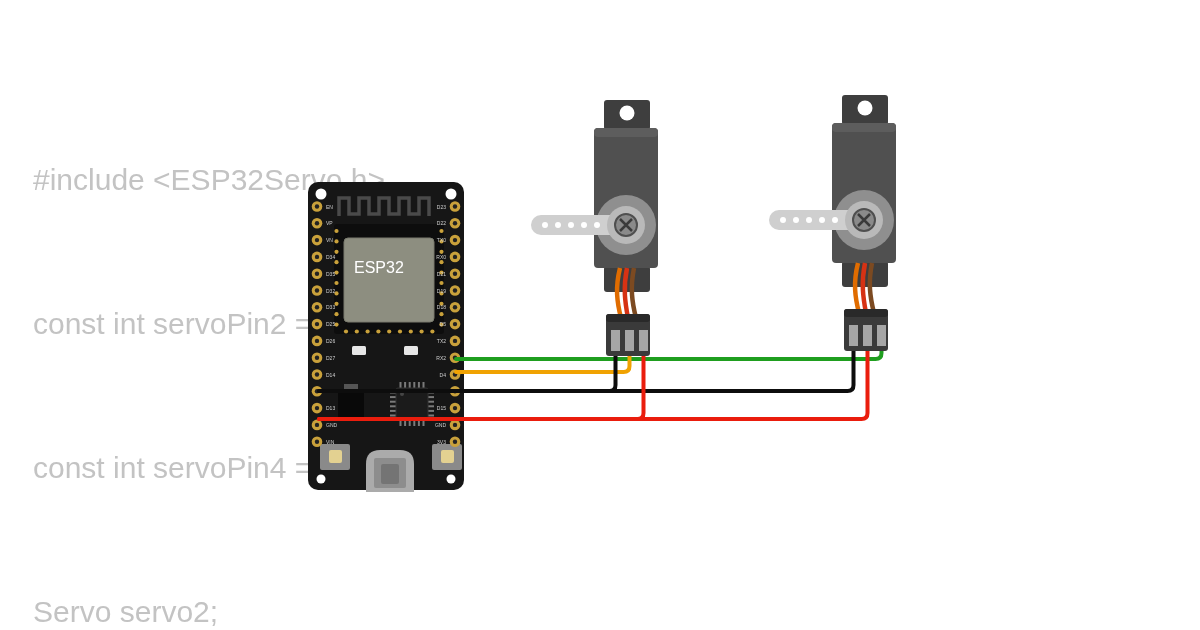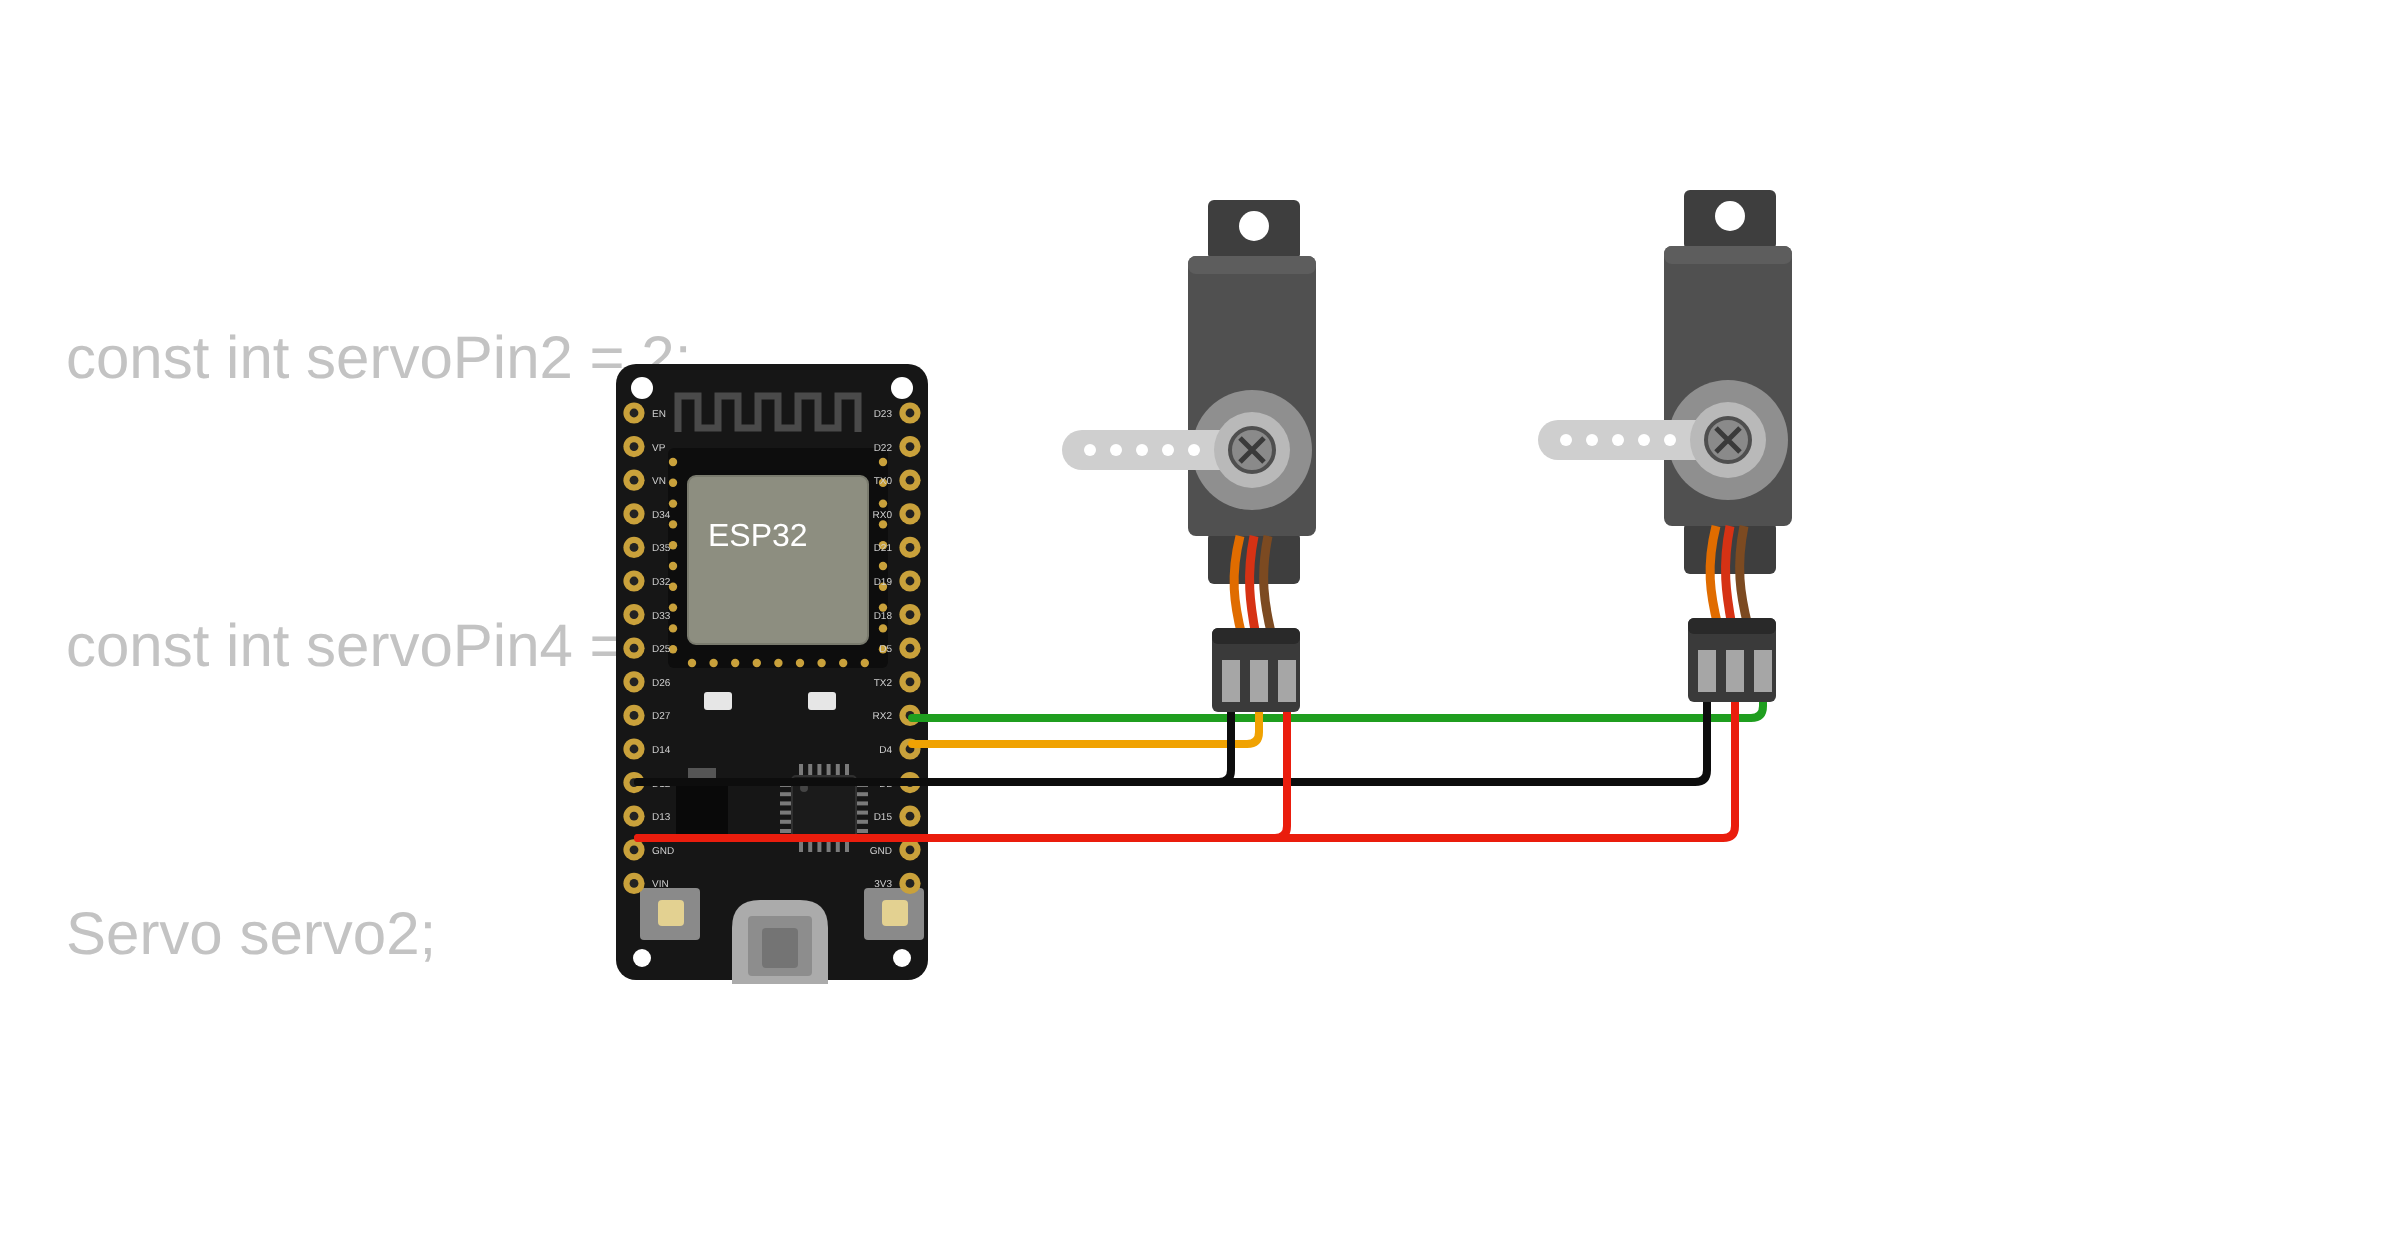--- a/index.html
+++ b/index.html
@@ -16,20 +16,21 @@
   svg.circuit{position:absolute;left:0;top:0;z-index:2;}
   .wire{fill:none;stroke-width:4;stroke-linecap:round;}
   .pinlabel{font-family:"Liberation Sans",sans-serif;}
 </style>
 </head>
 <body>
 
 <div class="canvas" style="background: rgb(255, 255, 255);">
 
   <div class="code" style="color: rgb(195, 195, 195);">
+    <div class="code-line">#include &lt;ESP32Servo.h&gt;</div>
     <div class="code-line">const int servoPin2 = 2;</div>
     <div class="code-line">const int servoPin4 = 4;</div>
     <div class="code-line">Servo servo2;</div>
     
     
     
     
     
     
     

